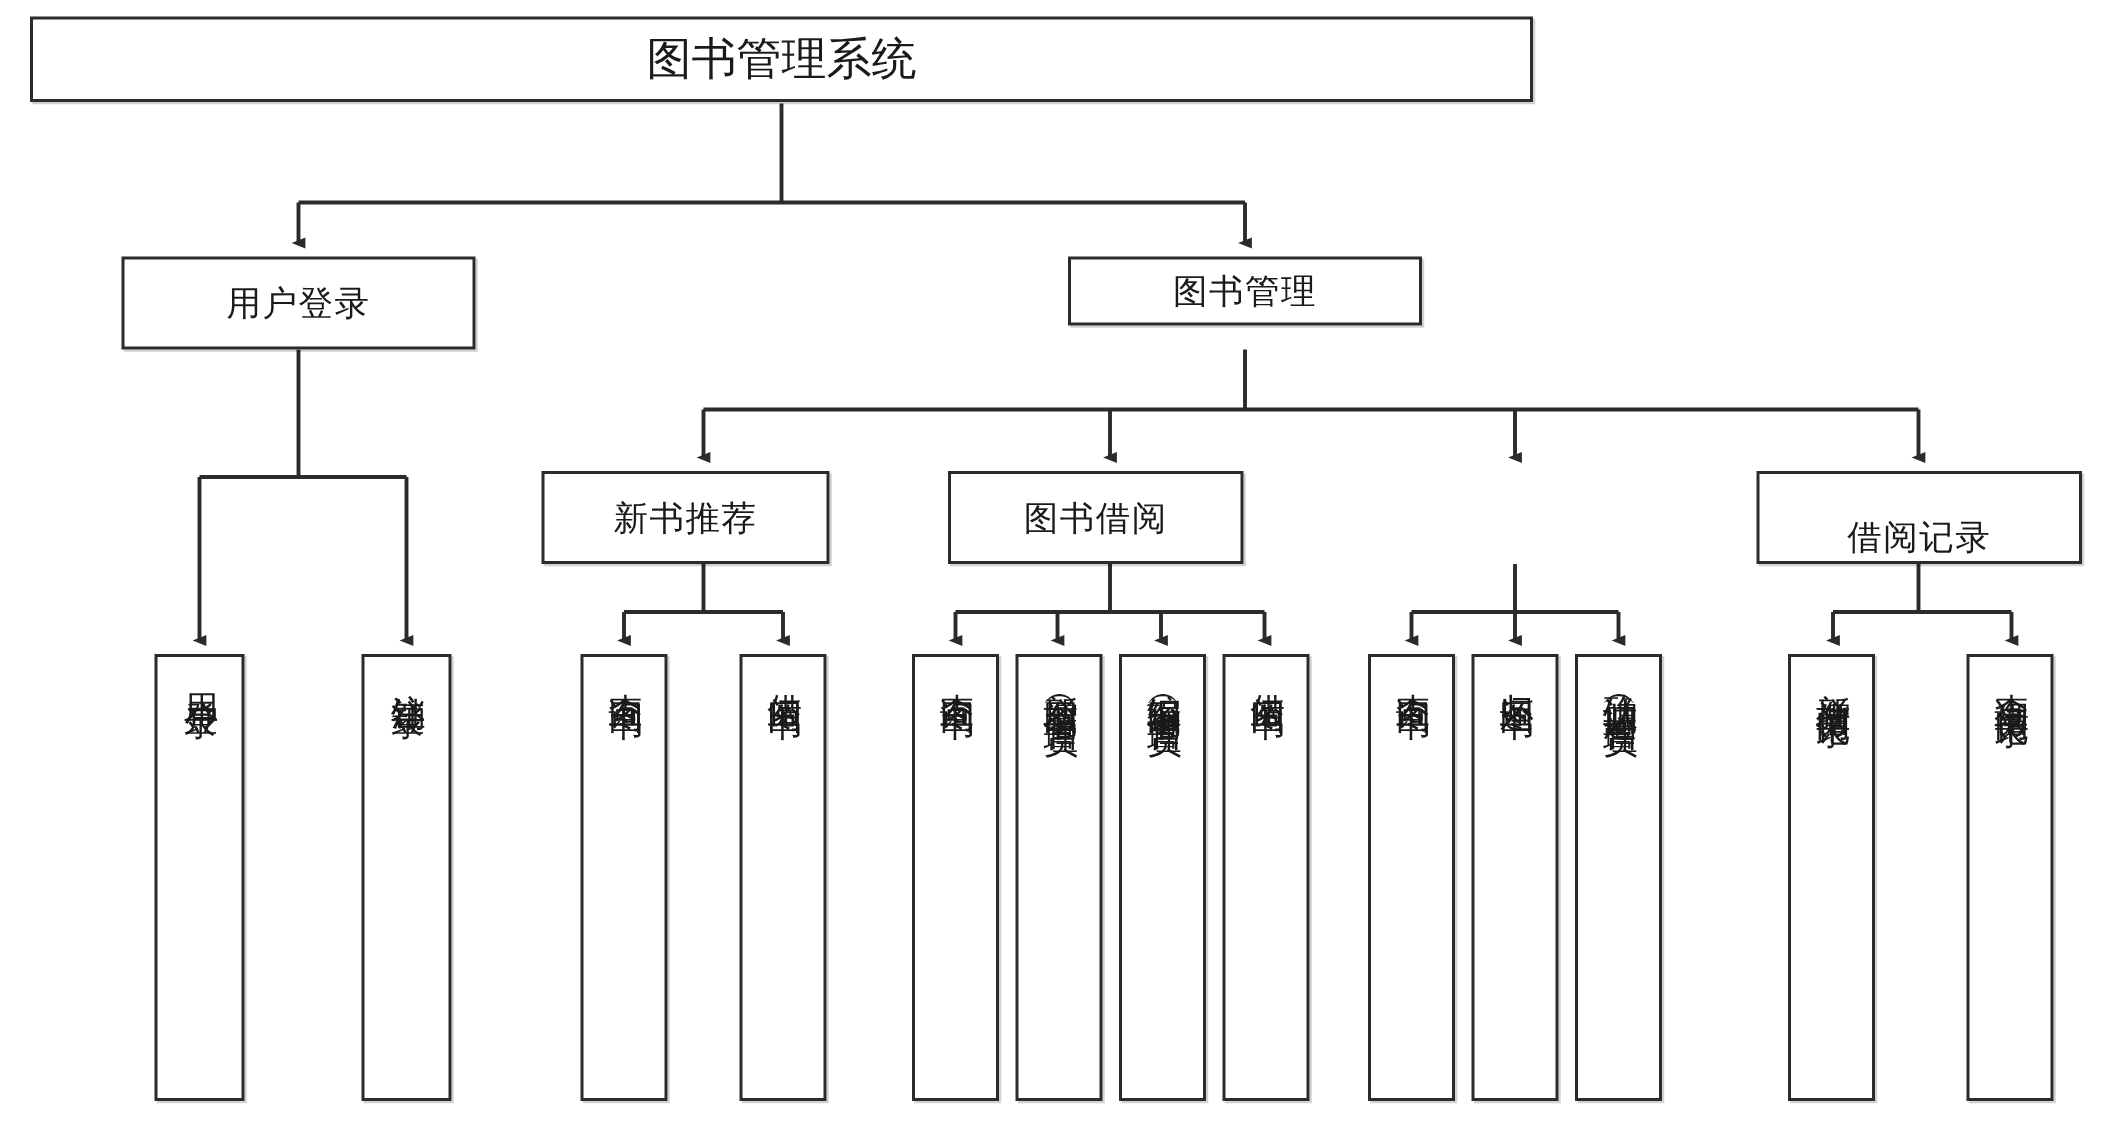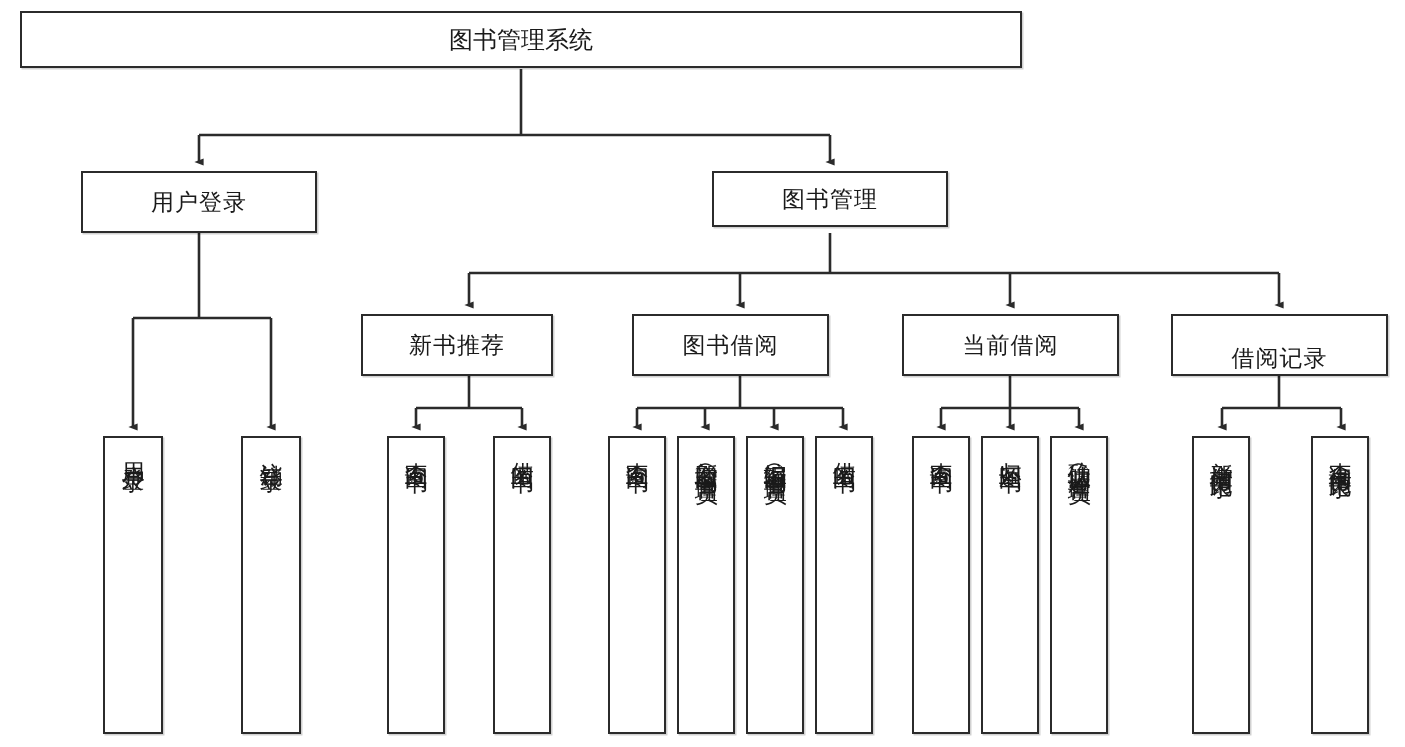--- a/index.html
+++ b/index.html
@@ -33,21 +33,21 @@
     align-items: center;
     justify-content: center;
     color: #1a1a1a;
     box-shadow: 1.5px 1.5px 0 rgba(0,0,0,0.18);
   }
   .node.horiz {
     font-size: 23px;
     letter-spacing: 1px;
   }
   .node.root {
-    font-size: 24px;
+    font-size: 30px;
     align-items: center;
   }
   .node.leaf {
     align-items: flex-start;
     justify-content: center;
     padding-top: 6px;
   }
   .vtext {
     writing-mode: vertical-rl;
     text-orientation: upright;
@@ -128,33 +128,30 @@
     </g>
   </svg>
 
   <div class="node root" style="left:20px; top:11px; width:1002px; height:57px;">
     <span>图书管理系统</span>
   </div>
 
   <div class="node horiz" style="left:81px; top:171px; width:236px; height:62px;">
     <span>用户登录</span>
   </div>
-  <div class="node horiz" style="left:712px; top:171px; width:236px; height:56px;text-align:center;">
+  <div class="node horiz" style="left:712px; top:171px; width:236px; height:46px;text-align:center;">
     <span>图书管理</span>
   </div>
 
   <div class="node horiz" style="left:361px; top:314px; width:192px; height:62px;">
     <span>新书推荐</span>
   </div>
   <div class="node horiz" style="left:632px; top:314px; width:197px; height:62px;">
     <span>图书借阅</span>
   </div>
-  <div class="node horiz" style="left:902px; top:314px; width:217px; height:62px;">
-    <span>当前借阅</span>
-  </div>
   <div class="node horiz" style="left:1171px; top:314px; width:217px; height:62px;align-items:flex-end;">
     <span>借阅记录</span>
   </div>
 
   <div class="node leaf" style="left:103px; top:436px; width:60px; height:298px;">
     <span class="leaf-inner">
       <span class="vtext">用户登录</span>
     </span>
   </div>
   <div class="node leaf" style="left:241px; top:436px; width:60px; height:298px;">

